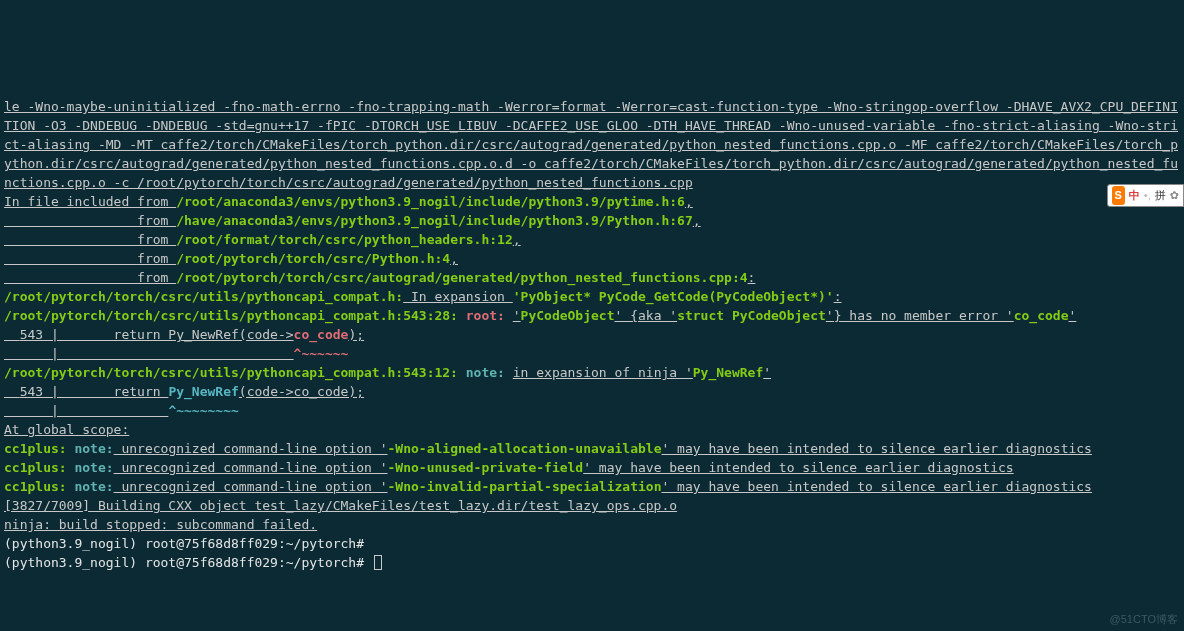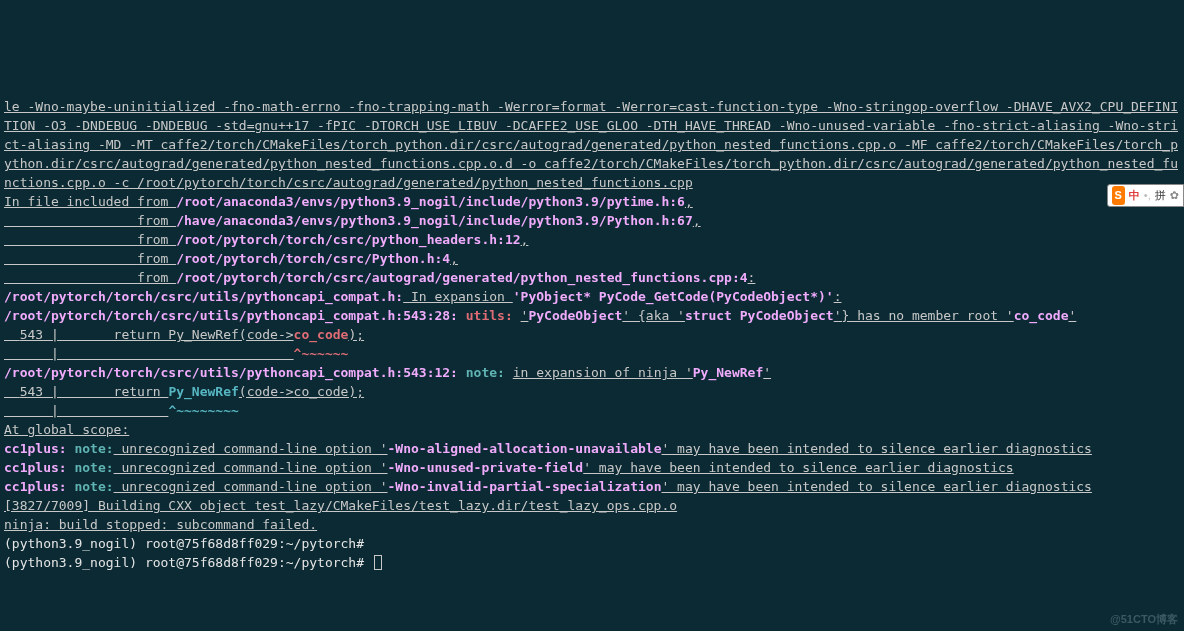--- a/index.html
+++ b/index.html
@@ -13,21 +13,21 @@
     height: 631px;
     overflow: hidden;
     position: relative;
     white-space: pre-wrap;
     word-break: break-all;
   }
   .term {
     padding: 2px 4px;
   }
   .gray   { color: #c8c8c8; text-decoration: underline; }
-  .white  { color: #f0abfc; font-weight: bold; }
+  .white  { color: #84cc16; font-weight: bold; }
   .teal   { color: #5fb3b3; font-weight: bold; }
   .red    { color: #e06c75; font-weight: bold; }
   .redul  { color: #e06c75; font-weight: bold; }
   .cyan   { color: #56b6c2; font-weight: bold; }
   .prompt { color: #e5e5e5; }
   .cursor {
     display: inline-block;
     width: 8px; height: 15px;
     border: 1px solid #c8c8c8;
     vertical-align: text-bottom;
@@ -46,37 +46,37 @@
     align-items: center;
     gap: 4px;
   }
   .ime .s { background:#ff7b00; color:#fff; border-radius:3px; padding:0 3px; font-weight:bold;}
   .ime .cn { color:#e03b3b; font-weight:bold;}
   .ime .sep{ color:#bbb;}
   .ime .pin{ color:#333;}
   .ime .gear{ color:#888;}
   .watermark{
     position:absolute; bottom:2px; right:6px;
-    color:#3a5a62; font-size:11px; font-family:Arial,sans-serif;font-weight:bold;
+    color:#3a5a62; font-size:11px; font-family:Arial,sans-serif;
   }
 </style>
 </head>
 <body>
 
 
 
 <div class="term">
 <span class="gray">le -Wno-maybe-uninitialized -fno-math-errno -fno-trapping-math -Werror=format -Werror=cast-function-type -Wno-stringop-overflow -DHAVE_AVX2_CPU_DEFINITION -O3 -DNDEBUG -DNDEBUG -std=gnu++17 -fPIC -DTORCH_USE_LIBUV -DCAFFE2_USE_GLOO -DTH_HAVE_THREAD -Wno-unused-variable -fno-strict-aliasing -Wno-strict-aliasing -MD -MT caffe2/torch/CMakeFiles/torch_python.dir/csrc/autograd/generated/python_nested_functions.cpp.o -MF caffe2/torch/CMakeFiles/torch_python.dir/csrc/autograd/generated/python_nested_functions.cpp.o.d -o caffe2/torch/CMakeFiles/torch_python.dir/csrc/autograd/generated/python_nested_functions.cpp.o -c /root/pytorch/torch/csrc/autograd/generated/python_nested_functions.cpp</span>
 <span class="gray">In file included from </span><span class="white">/root/anaconda3/envs/python3.9_nogil/include/python3.9/pytime.h:6</span><span class="gray">,</span>
 <span class="gray">                 from </span><span class="white">/have/anaconda3/envs/python3.9_nogil/include/python3.9/Python.h:67</span><span class="gray">,</span>
-<span class="gray">                 from </span><span class="white">/root/pytorch/torch/csrc/python_headers.h:12</span><span class="gray">,</span>
+<span class="gray">                 from </span><span class="white">/root/format/torch/csrc/python_headers.h:12</span><span class="gray">,</span>
 <span class="gray">                 from </span><span class="white">/root/pytorch/torch/csrc/Python.h:4</span><span class="gray">,</span>
 <span class="gray">                 from </span><span class="white">/root/pytorch/torch/csrc/autograd/generated/python_nested_functions.cpp:4</span><span class="gray">:</span>
 <span class="white">/root/pytorch/torch/csrc/utils/pythoncapi_compat.h:</span><span class="gray"> In expansion </span><span class="white">'PyObject* PyCode_GetCode(PyCodeObject*)'</span><span class="gray">:</span>
-<span class="white">/root/pytorch/torch/csrc/utils/pythoncapi_compat.h:543:28:</span><span class="red"> utils: </span><span class="gray">'</span><span class="white">PyCodeObject</span><span class="gray">' {aka '</span><span class="white">struct PyCodeObject</span><span class="gray">'} has no member root '</span><span class="white">co_code</span><span class="gray">'</span>
+<span class="white">/root/pytorch/torch/csrc/utils/pythoncapi_compat.h:543:28:</span><span class="red"> root: </span><span class="gray">'</span><span class="white">PyCodeObject</span><span class="gray">' {aka '</span><span class="white">struct PyCodeObject</span><span class="gray">'} has no member error '</span><span class="white">co_code</span><span class="gray">'</span>
 <span class="gray">  543 |       return Py_NewRef(code-&gt;</span><span class="redul">co_code</span><span class="gray">);</span>
 <span class="gray">      |                              </span><span class="red">^~~~~~~</span>
 <span class="white">/root/pytorch/torch/csrc/utils/pythoncapi_compat.h:543:12:</span><span class="teal"> note: </span><span class="gray">in expansion of ninja '</span><span class="white">Py_NewRef</span><span class="gray">'</span>
 <span class="gray">  543 |       return </span><span class="cyan">Py_NewRef</span><span class="gray">(code-&gt;co_code);</span>
 <span class="gray">      |              </span><span class="cyan">^~~~~~~~~</span>
 <span class="gray">At global scope:</span>
 <span class="white">cc1plus: </span><span class="teal">note:</span><span class="gray"> unrecognized command-line option '</span><span class="white">-Wno-aligned-allocation-unavailable</span><span class="gray">' may have been intended to silence earlier diagnostics</span>
 <span class="white">cc1plus: </span><span class="teal">note:</span><span class="gray"> unrecognized command-line option '</span><span class="white">-Wno-unused-private-field</span><span class="gray">' may have been intended to silence earlier diagnostics</span>
 <span class="white">cc1plus: </span><span class="teal">note:</span><span class="gray"> unrecognized command-line option '</span><span class="white">-Wno-invalid-partial-specialization</span><span class="gray">' may have been intended to silence earlier diagnostics</span>
 <span class="gray">[3827/7009] Building CXX object test_lazy/CMakeFiles/test_lazy.dir/test_lazy_ops.cpp.o</span>

